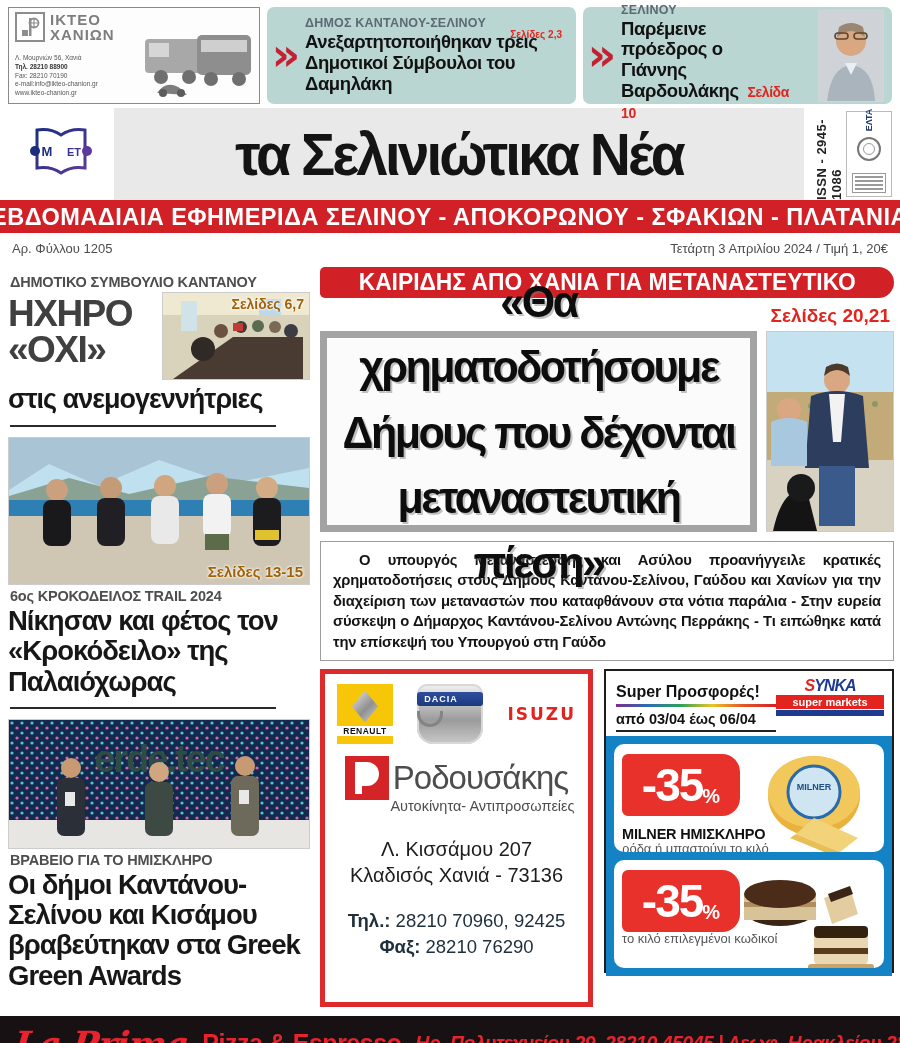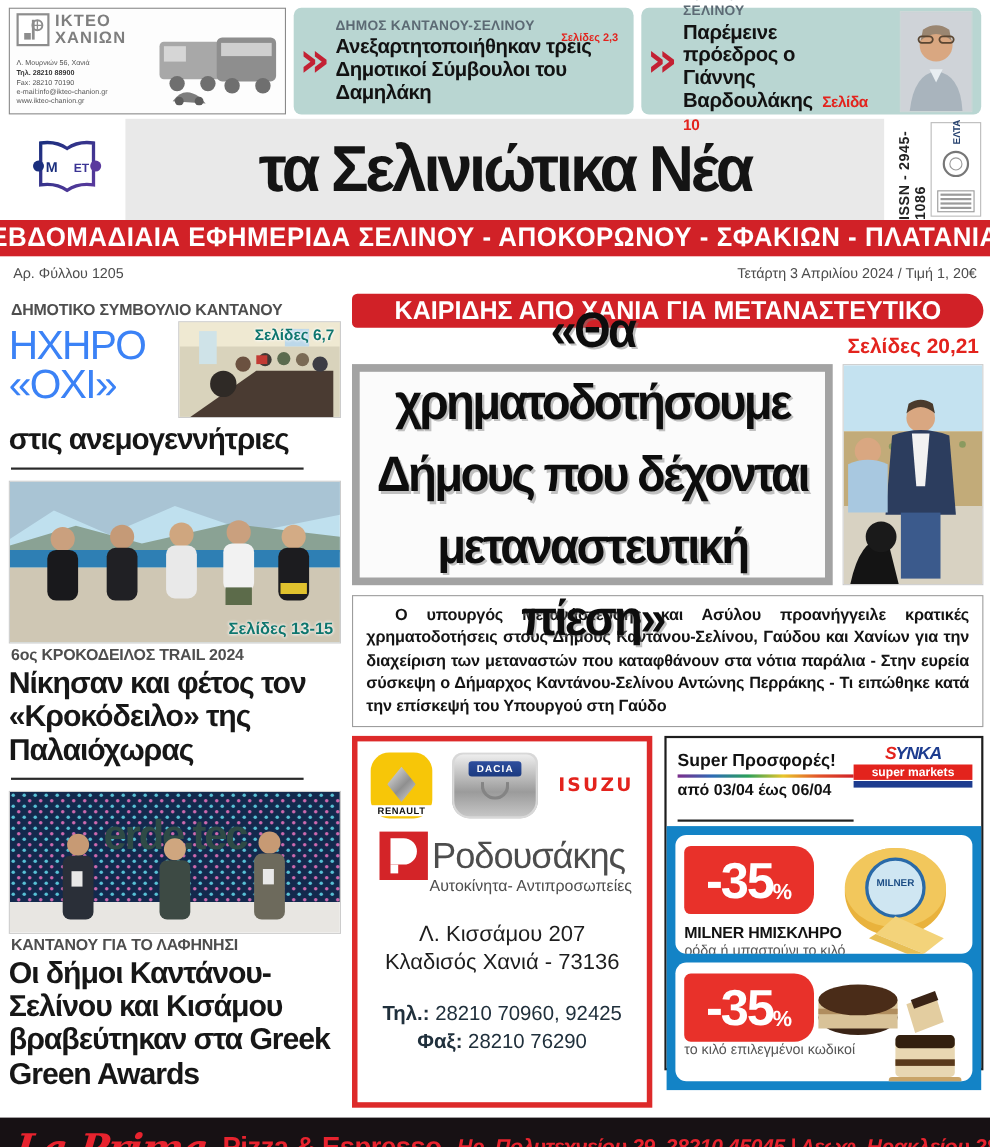--- a/index.html
+++ b/index.html
@@ -59,23 +59,23 @@
   
   .info-bar { display:flex; justify-content:space-between; align-items:center; height:30px; padding:0 12px; color:#4c4c4c; font-size:13px; }
 
   
   .content { display:grid; grid-template-columns:302px 1fr; gap:10px; padding:4px 8px 0 8px; }
 
   
   .lstory { padding-top:4px; }
   .kicker { color:#4e4e4e; font-weight:bold; font-size:14.5px; letter-spacing:-0.2px; margin:3px 0 2px 2px; }
   .s1-row { display:flex; gap:6px; }
-  .s1-head { flex:1; font-weight:400; font-size:37px; line-height:0.98; letter-spacing:-1.5px; color:#3b82f6; padding-top:4px; }
+  .s1-head { flex:1; font-weight:700; font-size:37px; line-height:0.98; letter-spacing:-1.5px; color:#404040; padding-top:4px; }
   .s1-photo { flex:0 0 148px; height:88px; position:relative; border:1px solid #ccc; }
-  .photo-pages { position:absolute; font-weight:bold; color:#0f766e; font-size:13.5px; text-shadow:0 0 3px #fff,0 0 3px #fff; }
+  .photo-pages { position:absolute; font-weight:bold; color:#a16207; font-size:13.5px; text-shadow:0 0 3px #fff,0 0 3px #fff; }
   .s1-pages { top:3px; right:5px; font-size:14px; }
   .s1-sub { font-weight:800; font-size:27px; letter-spacing:-1px; color:#171717; margin-top:4px; }
   .l-divider { border-bottom:2.5px solid #2a2a2a; width:88%; margin:10px 0 6px 2px; }
   .s2-photo { width:100%; height:148px; position:relative; border:1px solid #ccc; }
   .s2-pages { bottom:4px; right:6px; font-size:15px; }
   .l-head { font-weight:800; font-size:27.5px; line-height:1.1; letter-spacing:-1px; color:#171717; margin-top:2px; }
   .s3-photo { width:100%; height:130px; position:relative; border:1px solid #ccc; overflow:hidden; }
 
   
   .main-banner {
@@ -94,44 +94,44 @@
     transform:scaleY(1.05); text-shadow:2px 2px 0 rgba(120,120,120,0.45);
   }
   .main-photo { height:201px; border:1px solid #ccc; position:relative; }
   .standfirst-box { border:1px solid #9d9d9d; background:#fff; margin-top:9px; padding:8px 12px; }
   .standfirst { font-size:14.8px; font-weight:600; line-height:1.38; color:#141414; text-align:justify; text-indent:26px; letter-spacing:-0.2px; }
 
   
   .ads-row { display:grid; grid-template-columns:273px 1fr; gap:11px; margin-top:8px; }
   .rodo-ad { border:5px solid #dd2a2a; background:#fff; padding:8px 6px; display:flex; flex-direction:column; align-items:center; height:338px; }
   .rodo-brands { display:flex; align-items:center; justify-content:space-between; width:100%; padding:0 6px; height:64px; }
-  .renault { width:56px; height:60px; background:#f7c608; display:flex; flex-direction:column; align-items:center; justify-content:flex-end; padding-bottom:2px;border-radius:17px; }
+  .renault { width:56px; height:60px; background:#f7c608; display:flex; flex-direction:column; align-items:center; justify-content:center; padding-bottom:2px; }
   .renault .diamond { width:26px; height:32px; background:linear-gradient(135deg,#e9e9e9,#8f8f8f 55%,#d9d9d9); clip-path:polygon(50% 0,100% 50%,50% 100%,0 50%); margin-bottom:3px; }
   .renault .rlabel { background:#fff; color:#111; font-weight:bold; font-size:8.5px; width:100%; text-align:center; letter-spacing:0.5px; }
-  .dacia { width:78px; height:60px; background:linear-gradient(180deg,#f2f2f2,#9b9b9b 60%,#c9c9c9); border-radius:10px 10px 16px 16px; display:flex; flex-direction:column; align-items:center; padding-top:8px; box-shadow:inset 0 0 0 2px #d8d8d8; }
+  .dacia { width:66px; height:60px; background:linear-gradient(180deg,#f2f2f2,#9b9b9b 60%,#c9c9c9); border-radius:10px 10px 16px 16px; display:flex; flex-direction:column; padding-top:8px; box-shadow:inset 0 0 0 2px #d8d8d8; }
   .dacia .dplate { background:linear-gradient(180deg,#2e4e9e,#1b3a80); color:#fff; font-weight:bold; font-size:9px; letter-spacing:1px; padding:2px 7px; border-radius:3px; }
   .dacia .dgrille { width:26px; height:16px; border:3px solid #848484; border-top:none; border-radius:0 0 16px 16px; margin-top:5px; }
   .isuzu { color:#e3231d; font-weight:900; font-size:17px; letter-spacing:2px; font-family:"DejaVu Sans",sans-serif; }
   .rodo-brandline { display:flex; align-items:center; gap:4px; margin-top:10px; }
   .rodo-mark { width:44px; height:44px; background:#d42428; position:relative; }
   .rodo-mark:after { content:""; position:absolute; left:10px; top:6px; width:24px; height:24px; background:#fff; border-radius:0 14px 14px 0; }
   .rodo-mark:before { content:""; position:absolute; left:10px; top:30px; width:7px; height:8px; background:#fff; }
   .rodo-name { color:#4d4d4d; font-size:33px; letter-spacing:-1px; }
   .rodo-sub { color:#4d4d4d; font-size:14.5px; margin-top:-2px; margin-left:52px; }
   .rodo-address { text-align:center; font-size:20px; color:#1d1d1d; line-height:1.3; margin-top:22px; }
   .rodo-phones { text-align:center; font-size:18.5px; color:#20303c; margin-top:20px; line-height:1.4; }
   .rodo-phones b { font-weight:800; }
 
   .synka-ad { border:2px solid #1d1d1d; background:#fff; display:flex; flex-direction:column; height:304px; }
   .synka-head { display:flex; justify-content:space-between; align-items:flex-start; padding:6px 8px 4px 10px; }
   .synka-promo { padding-top:6px; }
   .synka-promo-title { font-weight:bold; font-size:16px; color:#111; }
   .rainbow { height:3px; width:160px; margin:3px 0 4px 0;
     background:linear-gradient(90deg,#7b2d8b,#2d6cb5,#2ca05a,#e8c52a,#e2542a,#d12127); }
-  .synka-dates { font-weight:bold; font-size:14.5px; color:#111; border-bottom:2px solid #222; padding-bottom:18px; }
+  .synka-dates { font-weight:bold; font-size:14.5px; color:#111; border-bottom:2px solid #222; padding-bottom:3px; }
   .synka-logo { width:108px; text-align:center; }
   .synka-word { display:block; color:#1d3c8f; font-weight:900; font-size:16px; letter-spacing:-1px; font-style:italic; }
   .synka-word::first-letter { color:#e3231d; }
   .synka-sub { display:block; background:#e3231d; color:#fff; font-weight:bold; font-size:11px; padding:1px 0; }
   .synka-tag { display:block; height:6px; background:#1d3c8f; margin-top:1px; }
   .synka-body { flex:1; background:#1383c6; padding:8px; display:flex; flex-direction:column; gap:8px; }
   .prod-card { background:#fff; border-radius:10px; flex:1; position:relative; padding:10px 8px 8px 8px; overflow:hidden; }
   .disc-badge {
     background:#e8312a; color:#fff; width:118px; height:62px; border-radius:6px 18px 18px 6px;
     display:flex; align-items:center; justify-content:center; font-weight:900;
@@ -349,21 +349,21 @@
               <rect x="48" y="58" width="28" height="58" rx="7" fill="#2a2f38"></rect>
             <circle cx="150" cy="52" r="10" fill="#cfa67f"></circle>
               <rect x="136" y="62" width="28" height="54" rx="7" fill="#3d4a44"></rect>
             <circle cx="236" cy="46" r="10" fill="#c79a74"></circle>
               <rect x="222" y="56" width="28" height="60" rx="7" fill="#6d6a5c"></rect>
             <rect x="56" y="72" width="10" height="14" fill="#e8e8e8"></rect>
             <rect x="230" y="70" width="10" height="14" fill="#e8e8e8"></rect>
           </g>
         </svg>
       </div>
-      <div class="kicker">ΚΑΝΤΑΝΟΥ ΓΙΑ ΤΟ ΛΑΦΗΝΗΣΙ</div>
+      <div class="kicker">ΒΡΑΒΕΙΟ ΓΙΑ ΤΟ ΗΜΙΣΚΛΗΡΟ</div>
       <div class="l-head">Οι δήμοι Καντάνου-Σελίνου και Κισάμου βραβεύτηκαν στα Greek Green Awards</div>
     </div>
   </div>
 
   <div>
 
     <div class="main-banner">
       <span>ΚΑΙΡΙΔΗΣ ΑΠΟ ΧΑΝΙΑ ΓΙΑ ΜΕΤΑΝΑΣΤΕΥΤΙΚΟ</span>
     </div>
 

